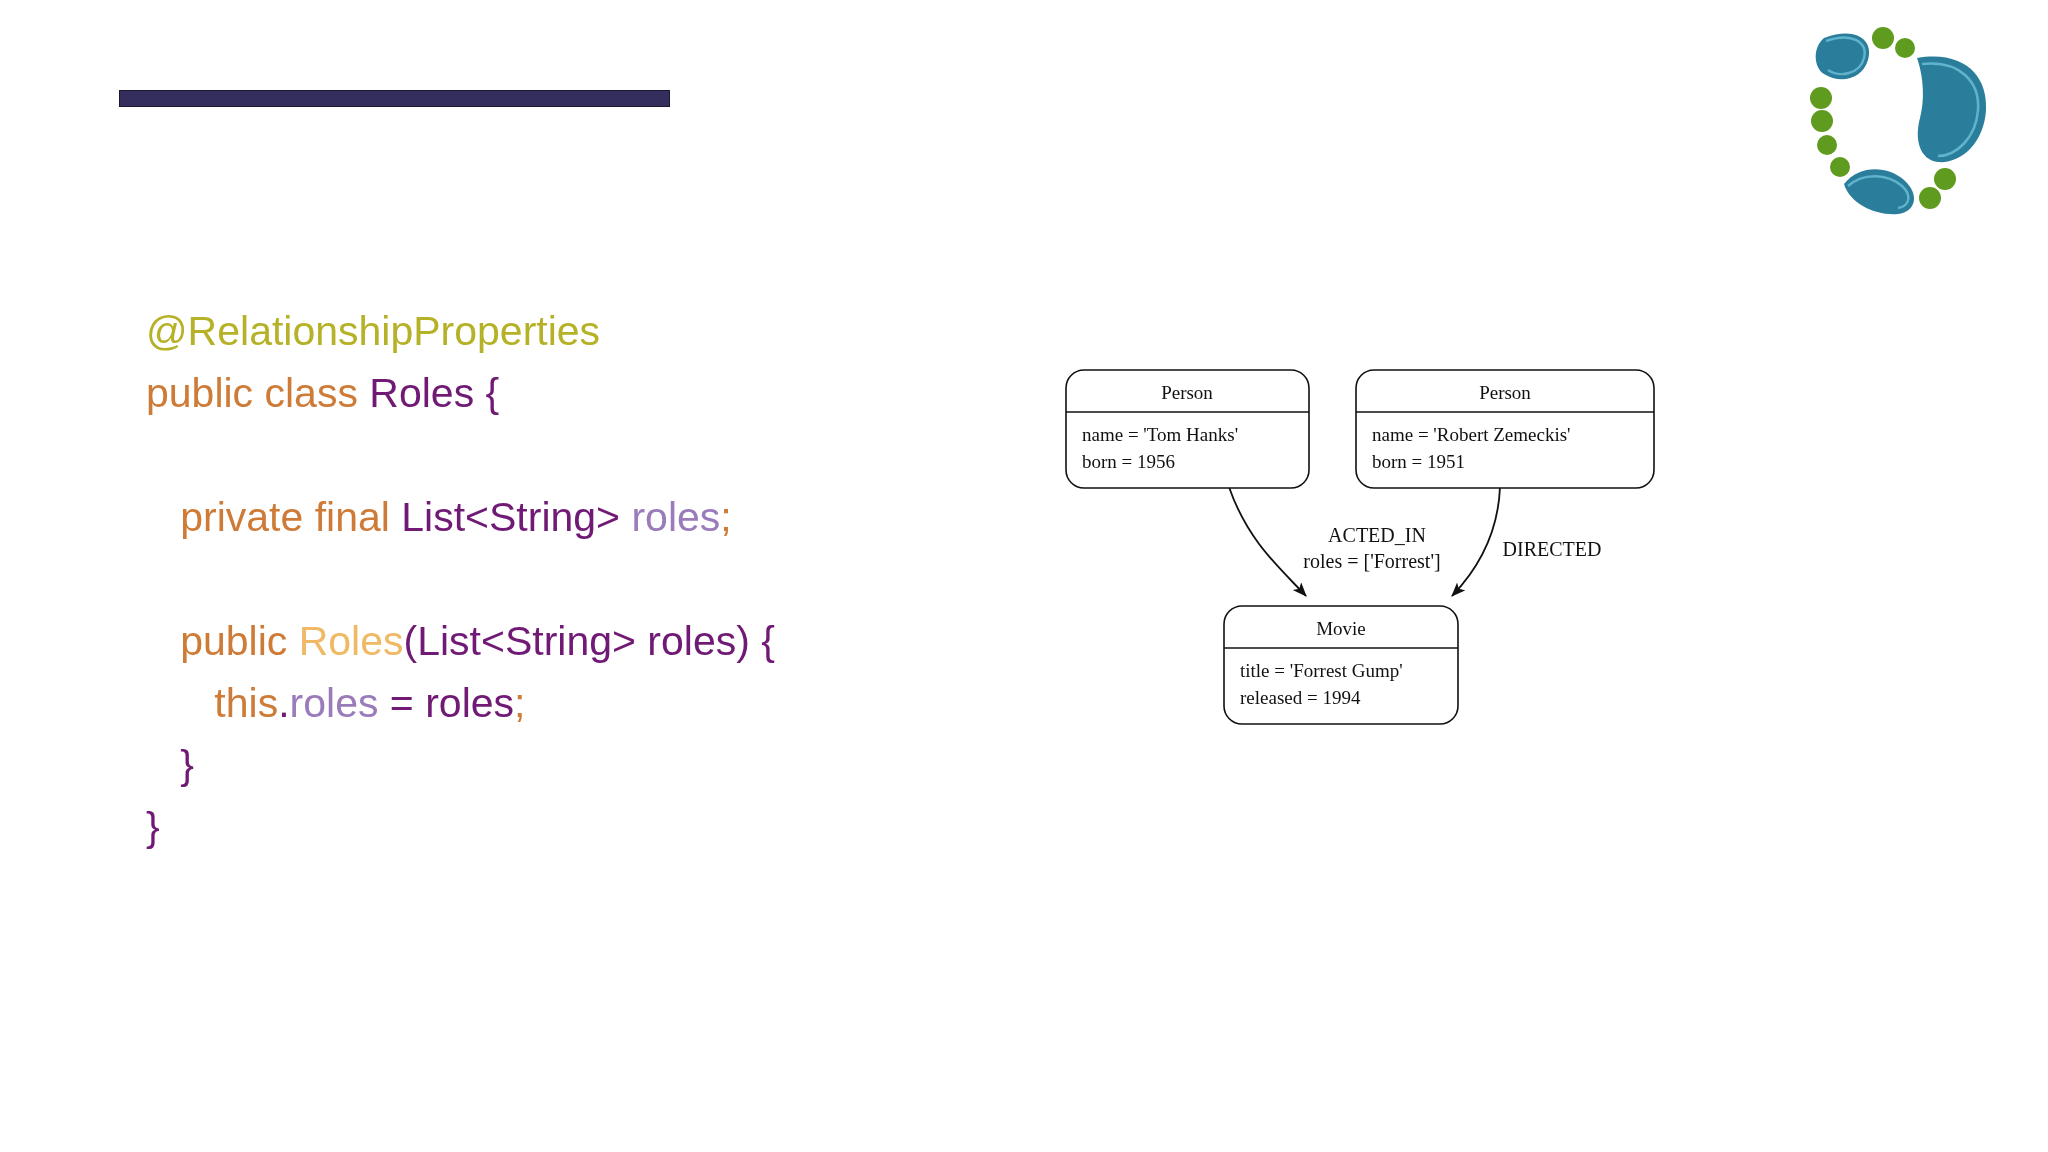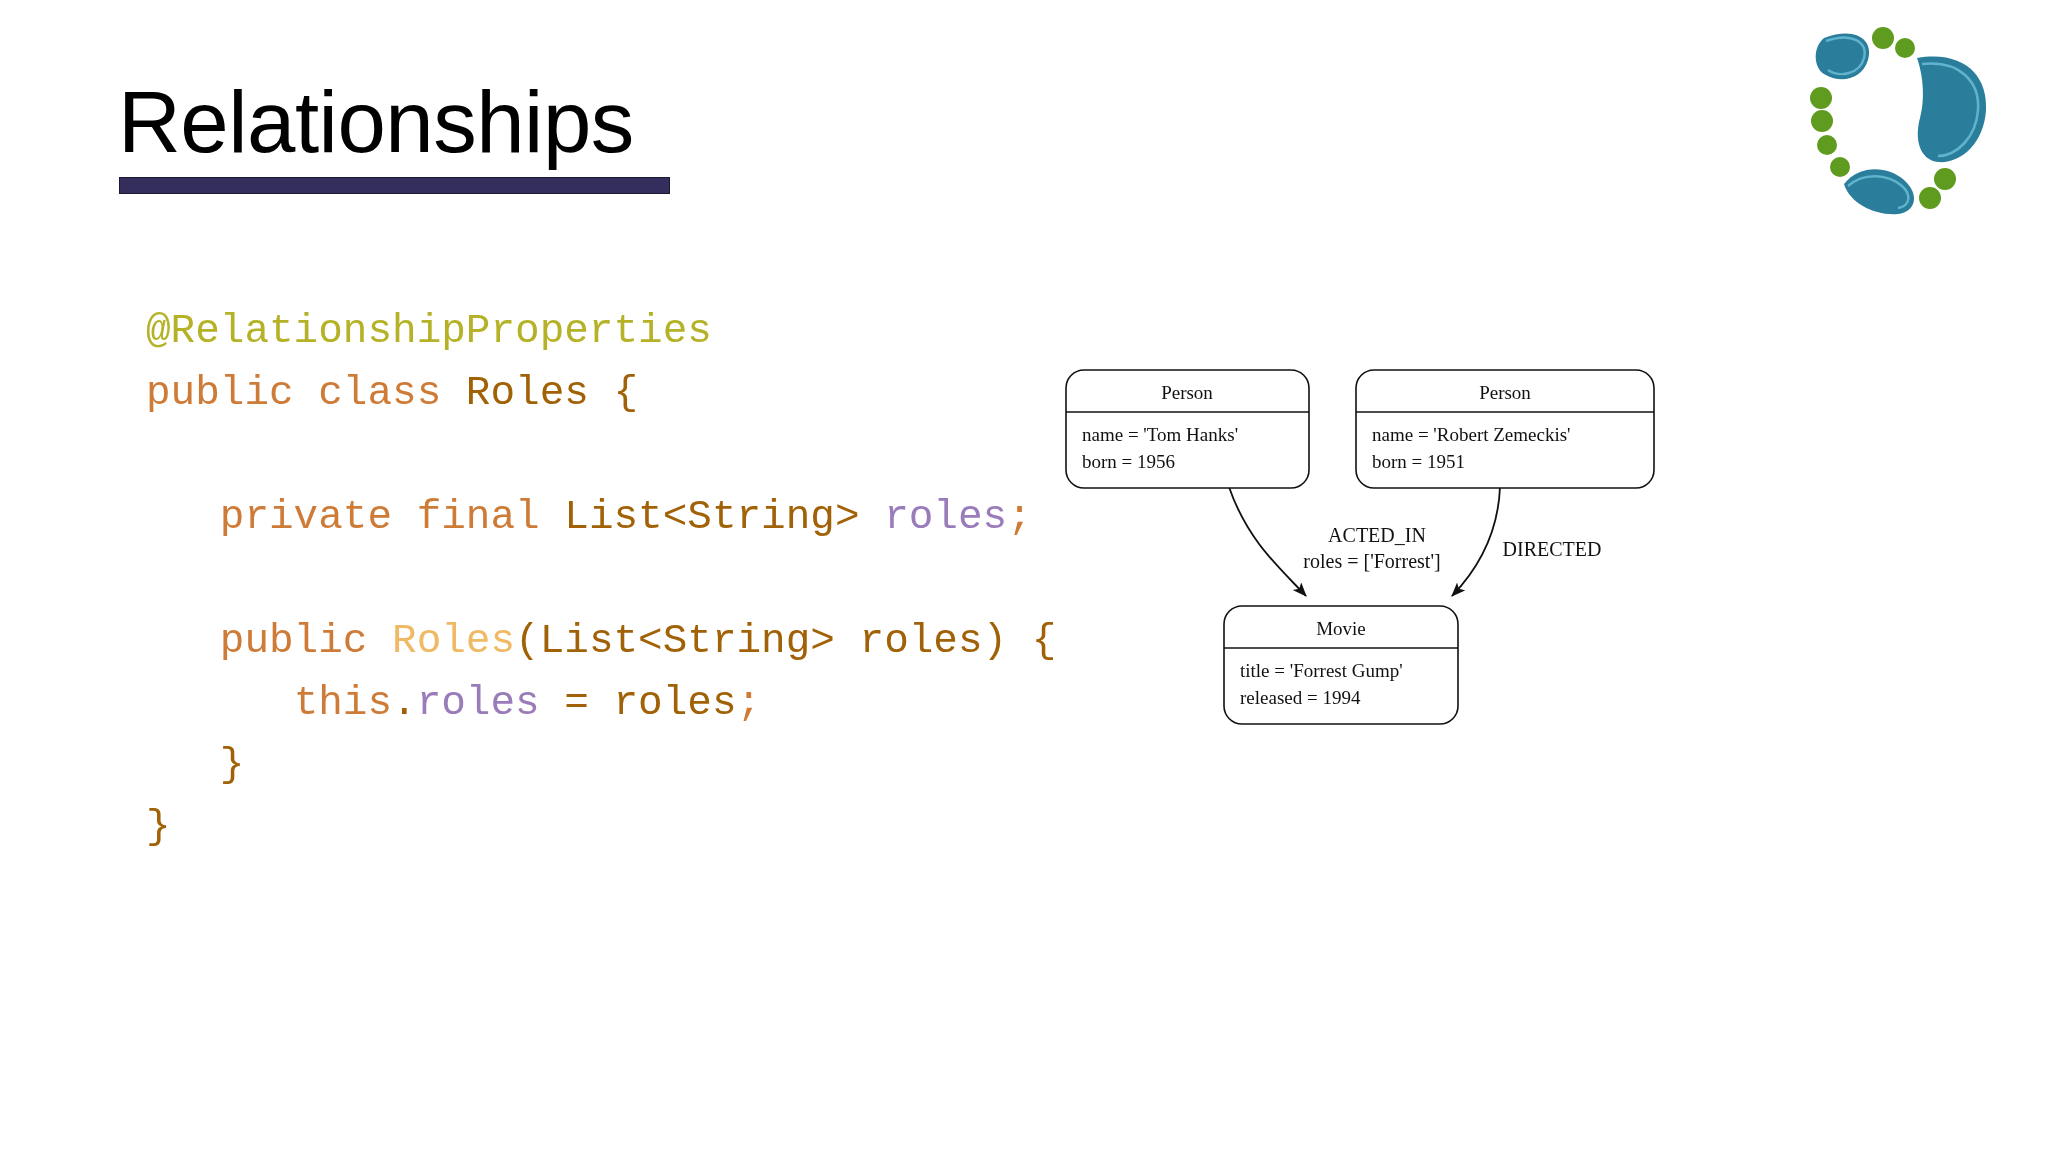--- a/index.html
+++ b/index.html
@@ -46,35 +46,35 @@
     background: #332e5c;
     border: 1px solid #1c1a33;
     box-sizing: border-box;
   }
 
   
   #code-block {
     position: absolute;
     left: 146px;
     top: 300px;
-    font-family: Liberation Mono, monospace;
+    font-family: Liberation Sans, sans-serif;
     font-size: 41px;
     line-height: 62px;
     color: #000000;
     white-space: pre;
   }
   .code-line { height: 62px; white-space: pre; }
   .code-line.blank { height: 62px; }
 
   .tok-ann   { color: #b5b228; }   
   .tok-kw    { color: #ce7b37; }   
   .tok-ctor  { color: #f0b965; }   
   .tok-field { color: #9a7cbb; }   
   .tok-punct { color: #ce7b37; }   
-  .tok-plain { color: #a16207; }
+  .tok-plain { color: #701a75; }
 
   
   #graph-figure {
     position: absolute;
     left: 1060px;
     top: 352px;
     width: 640px;
     height: 390px;
     text-align: center;
   }
@@ -123,21 +123,20 @@
     height: 220px;
   }
   #brand-logo svg { display: block; width: 220px; height: 220px; }
 </style>
 </head>
 <body>
 
 <div id="slide">
 
   <div id="title-block">
-    <div id="page-title">Relationships</div>
     <div id="title-rule"></div>
   </div>
 
   <div id="code-block"><div class="code-line"><span class="tok-ann">@RelationshipProperties</span></div><div class="code-line"><span class="tok-kw">public class </span><span class="tok-plain">Roles {</span></div><div class="code-line blank">&nbsp;</div><div class="code-line"><span class="tok-plain">   </span><span class="tok-kw">private final </span><span class="tok-plain">List&lt;String&gt; </span><span class="tok-field">roles</span><span class="tok-punct">;</span></div><div class="code-line blank">&nbsp;</div><div class="code-line"><span class="tok-plain">   </span><span class="tok-kw">public </span><span class="tok-ctor">Roles</span><span class="tok-plain">(List&lt;String&gt; roles) {</span></div><div class="code-line"><span class="tok-plain">      </span><span class="tok-kw">this</span><span class="tok-plain">.</span><span class="tok-field">roles</span><span class="tok-plain"> = roles</span><span class="tok-punct">;</span></div><div class="code-line"><span class="tok-plain">   }</span></div><div class="code-line"><span class="tok-plain">}</span></div></div>
 
   <div id="graph-figure">
     <svg id="graph-svg" viewBox="0 0 640 390" xmlns="http://www.w3.org/2000/svg">
       <defs>
         <marker id="arrowhead" markerWidth="9" markerHeight="9" refX="7.4" refY="3.2" orient="auto" markerUnits="strokeWidth">
           <path d="M0,0 L8,3.2 L0,6.4 L1.9,3.2 Z" fill="#111111"></path>

